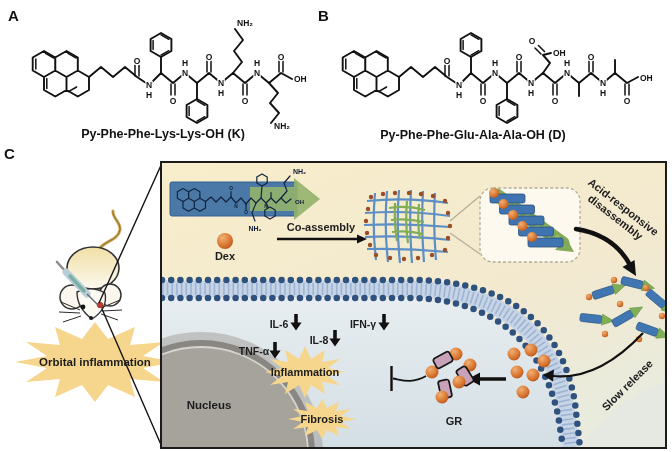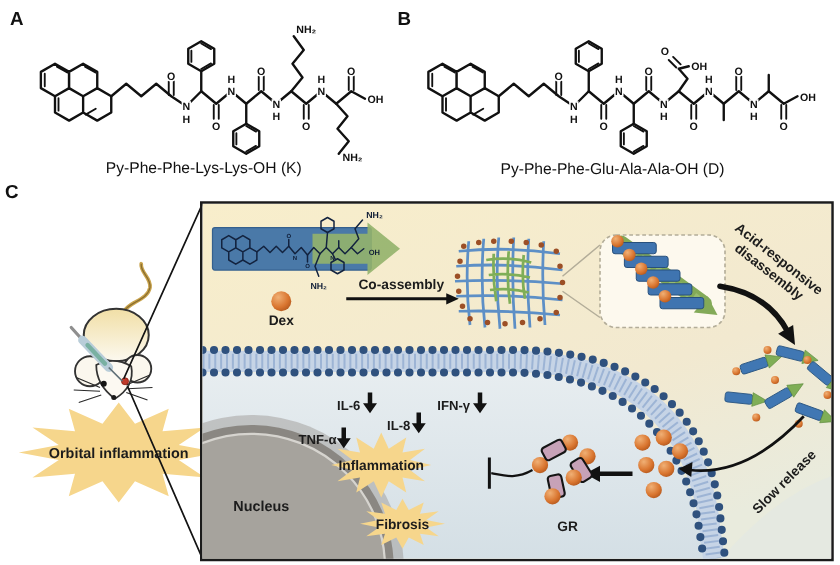--- a/index.html
+++ b/index.html
@@ -1,20 +1,20 @@
 <!DOCTYPE html>
 <html><head>
 <meta charset="utf-8">
 <style>
   html,body{margin:0;padding:0;background:#ffffff}
   .fig{position:relative;width:672px;height:452px;background:#fff;overflow:hidden;
        font-family:"Liberation Sans",sans-serif}
   .fig > svg{position:absolute}
   .plabel{position:absolute;font-weight:bold;font-size:15px;color:#111;line-height:1}
-  .caption{position:absolute;font-weight:normal;font-size:12.5px;color:#111;text-align:center;line-height:1.1}
+  .caption{position:absolute;font-weight:bold;font-size:12.5px;color:#111;text-align:center;line-height:1.1}
   .cbox{position:absolute;left:160px;top:161px;width:503px;height:284px;border:2.5px solid #1b1b1b;box-sizing:content-box}
   .cbox svg{position:static;display:block}
   svg text{font-family:"Liberation Sans",sans-serif}
   .bond{fill:none;stroke:#111;stroke-width:1.9;stroke-linejoin:round;stroke-linecap:round}
   .bond2{fill:none;stroke:#111;stroke-width:1.5;stroke-linecap:round}
   .cbond{fill:none;stroke:#13233f;stroke-width:1.2;stroke-linejoin:round;stroke-linecap:round}
   .atom{font-size:8.5px;font-weight:bold;fill:#111;text-anchor:middle;paint-order:stroke;stroke:#fff;stroke-width:2.4px}
   .catom{font-size:7px;font-weight:bold;fill:#0e1c36;text-anchor:middle}
   .catom.c6{font-size:6px}
   .catom.tiny{font-size:4.8px}
@@ -88,21 +88,21 @@
       <text x="181" y="60" class="atom">H</text>
       <text x="217" y="80" class="atom">N</text>
       <text x="217" y="90" class="atom">H</text>
       <text x="253" y="70" class="atom">N</text>
       <text x="253" y="60" class="atom">H</text>
       <text x="289" y="80" class="atom">N</text>
       <text x="289" y="90" class="atom">H</text>
       <text x="239" y="50" class="atom" style="text-anchor: start;">OH</text>
       <text x="326" y="75" class="atom" style="text-anchor: start;">OH</text>
     </svg>
-  <div class="caption" style="left:314px;top:129px;width:352px">Py-Phe-Phe-Glu-Ala-Ala-OH (D)</div>
+  <div class="caption" style="left:297px;top:129px;width:352px">Py-Phe-Phe-Glu-Ala-Ala-OH (D)</div>
 
   <svg style="left:0;top:145px" width="162" height="307" viewBox="0 0 162 307">
     <defs>
       <linearGradient id="mouseG" x1="0" y1="0" x2="0" y2="1">
         <stop offset="0" stop-color="#f1dfa6"></stop>
           <stop offset="1" stop-color="#fcf9ef"></stop>
       </linearGradient>
     </defs>
     <polygon fill="#f6d68c" points="175,217 143,223 164,237 130,234 135,252 108,240 95,257 82,240 55,252 60,234 26,237 47,223 15,217 47,211 26,197 60,200 55,182 82,194 95,177 108,194 135,182 130,200 164,197 143,211"></polygon>
     <text class="t115 mid" x="95" y="221">Orbital inflammation</text>

